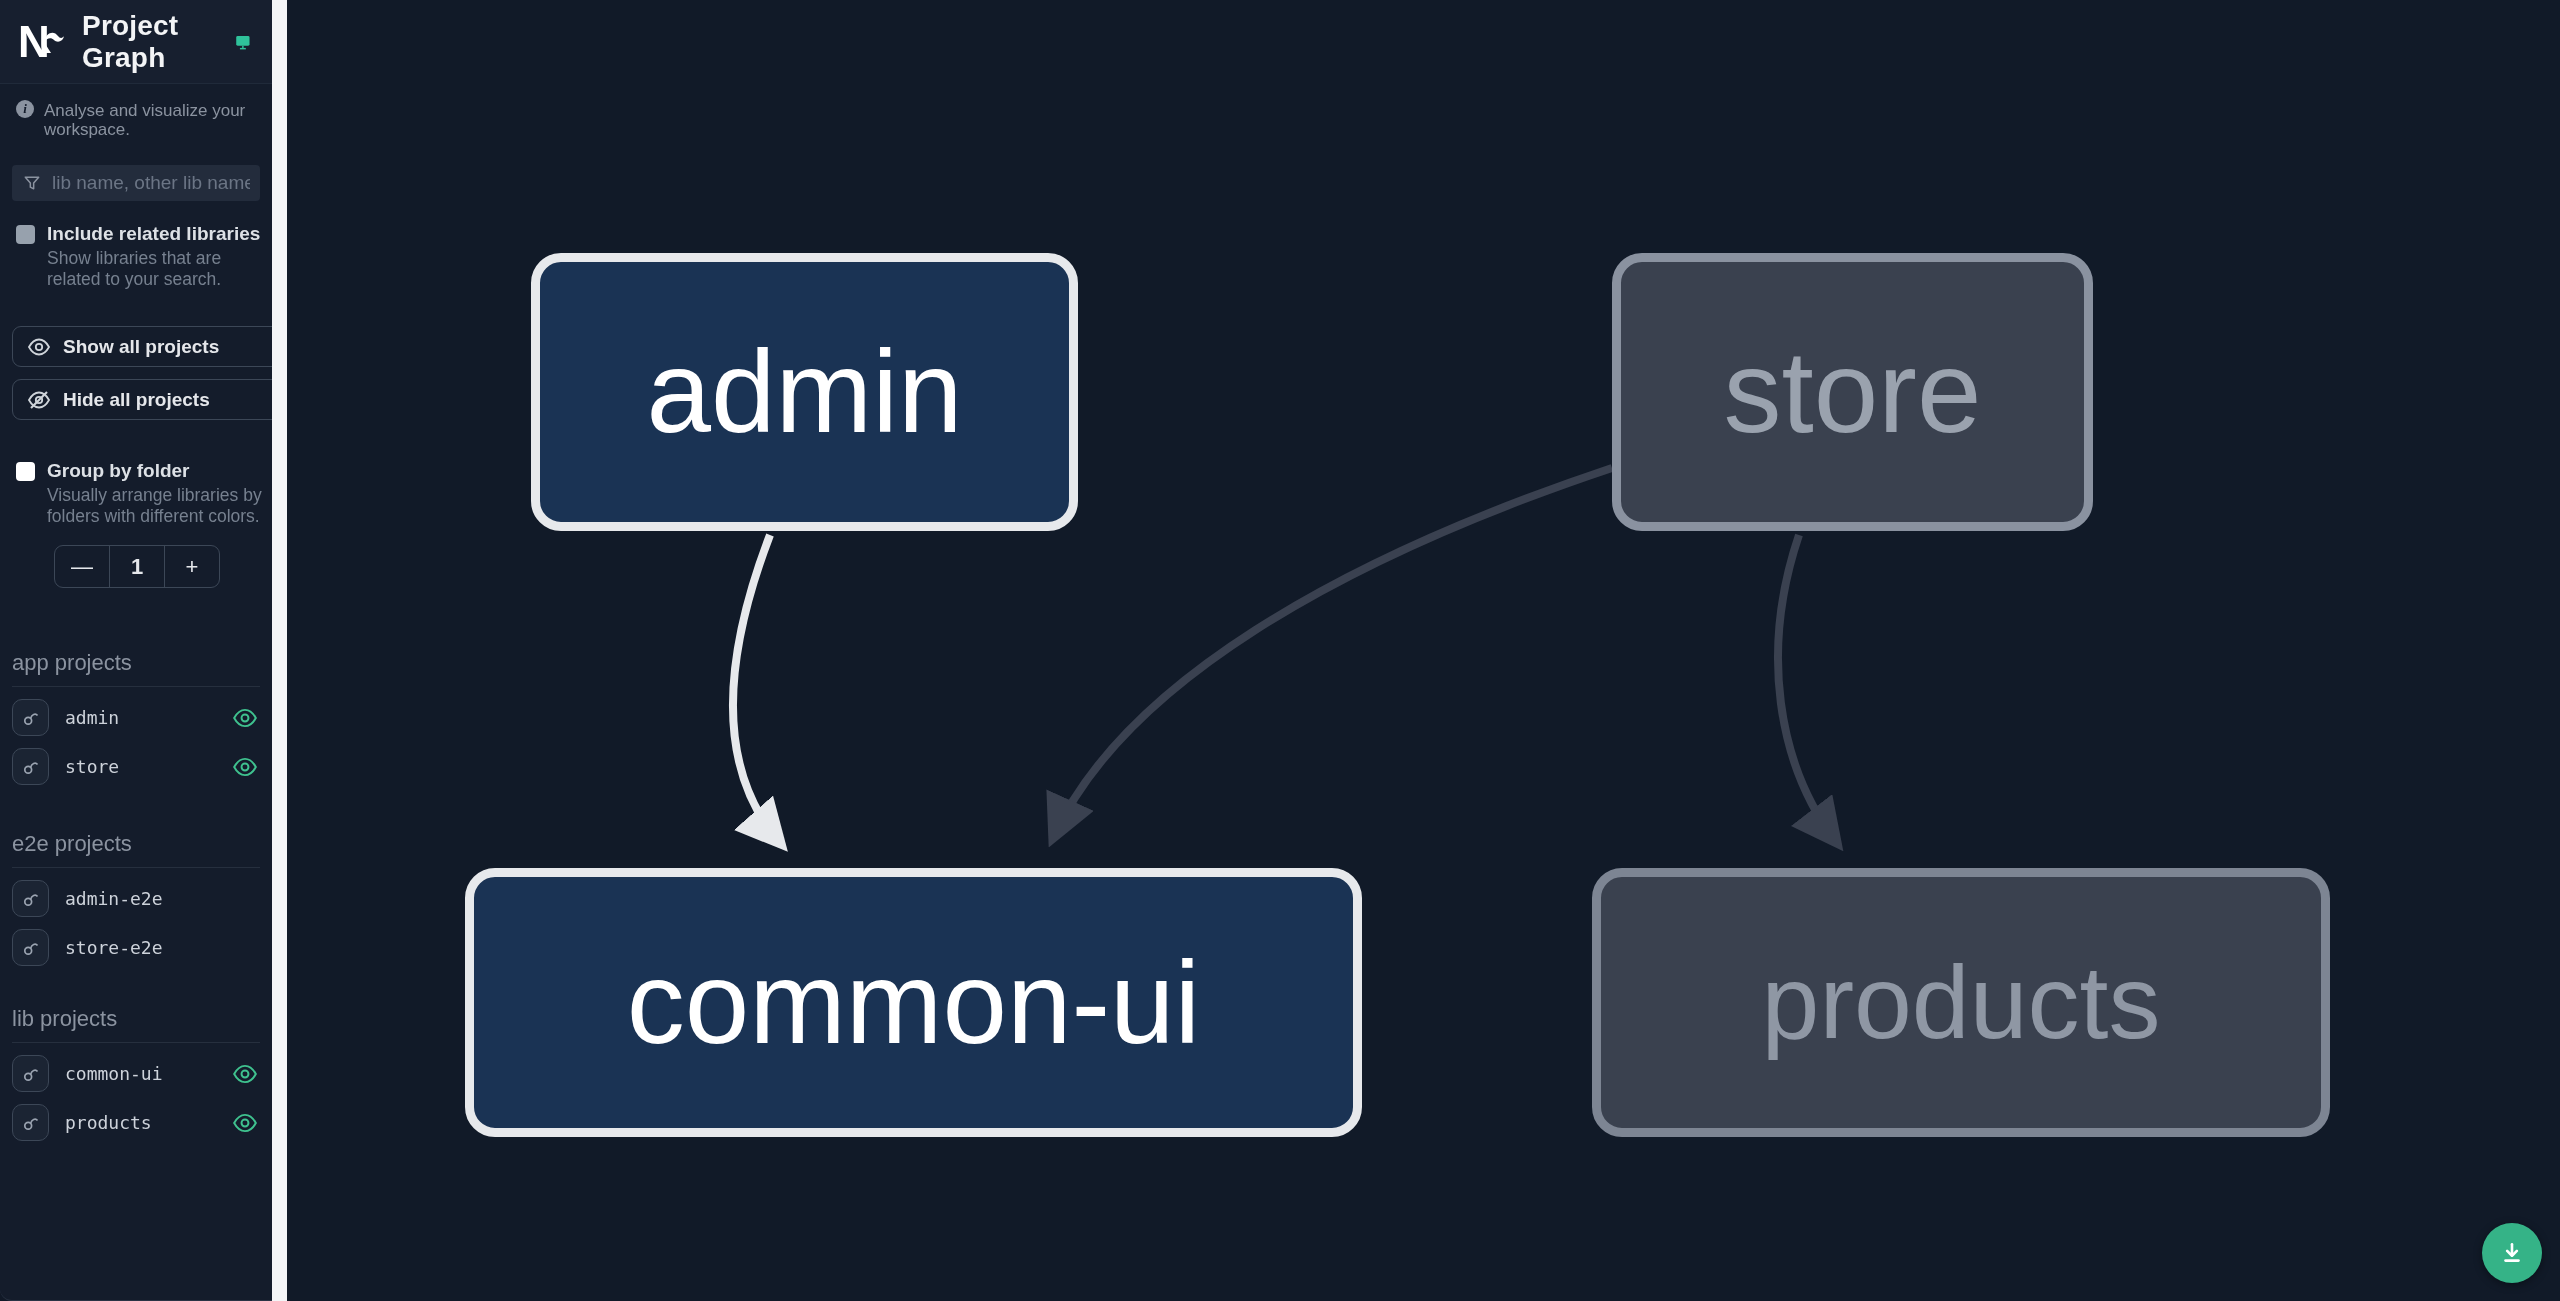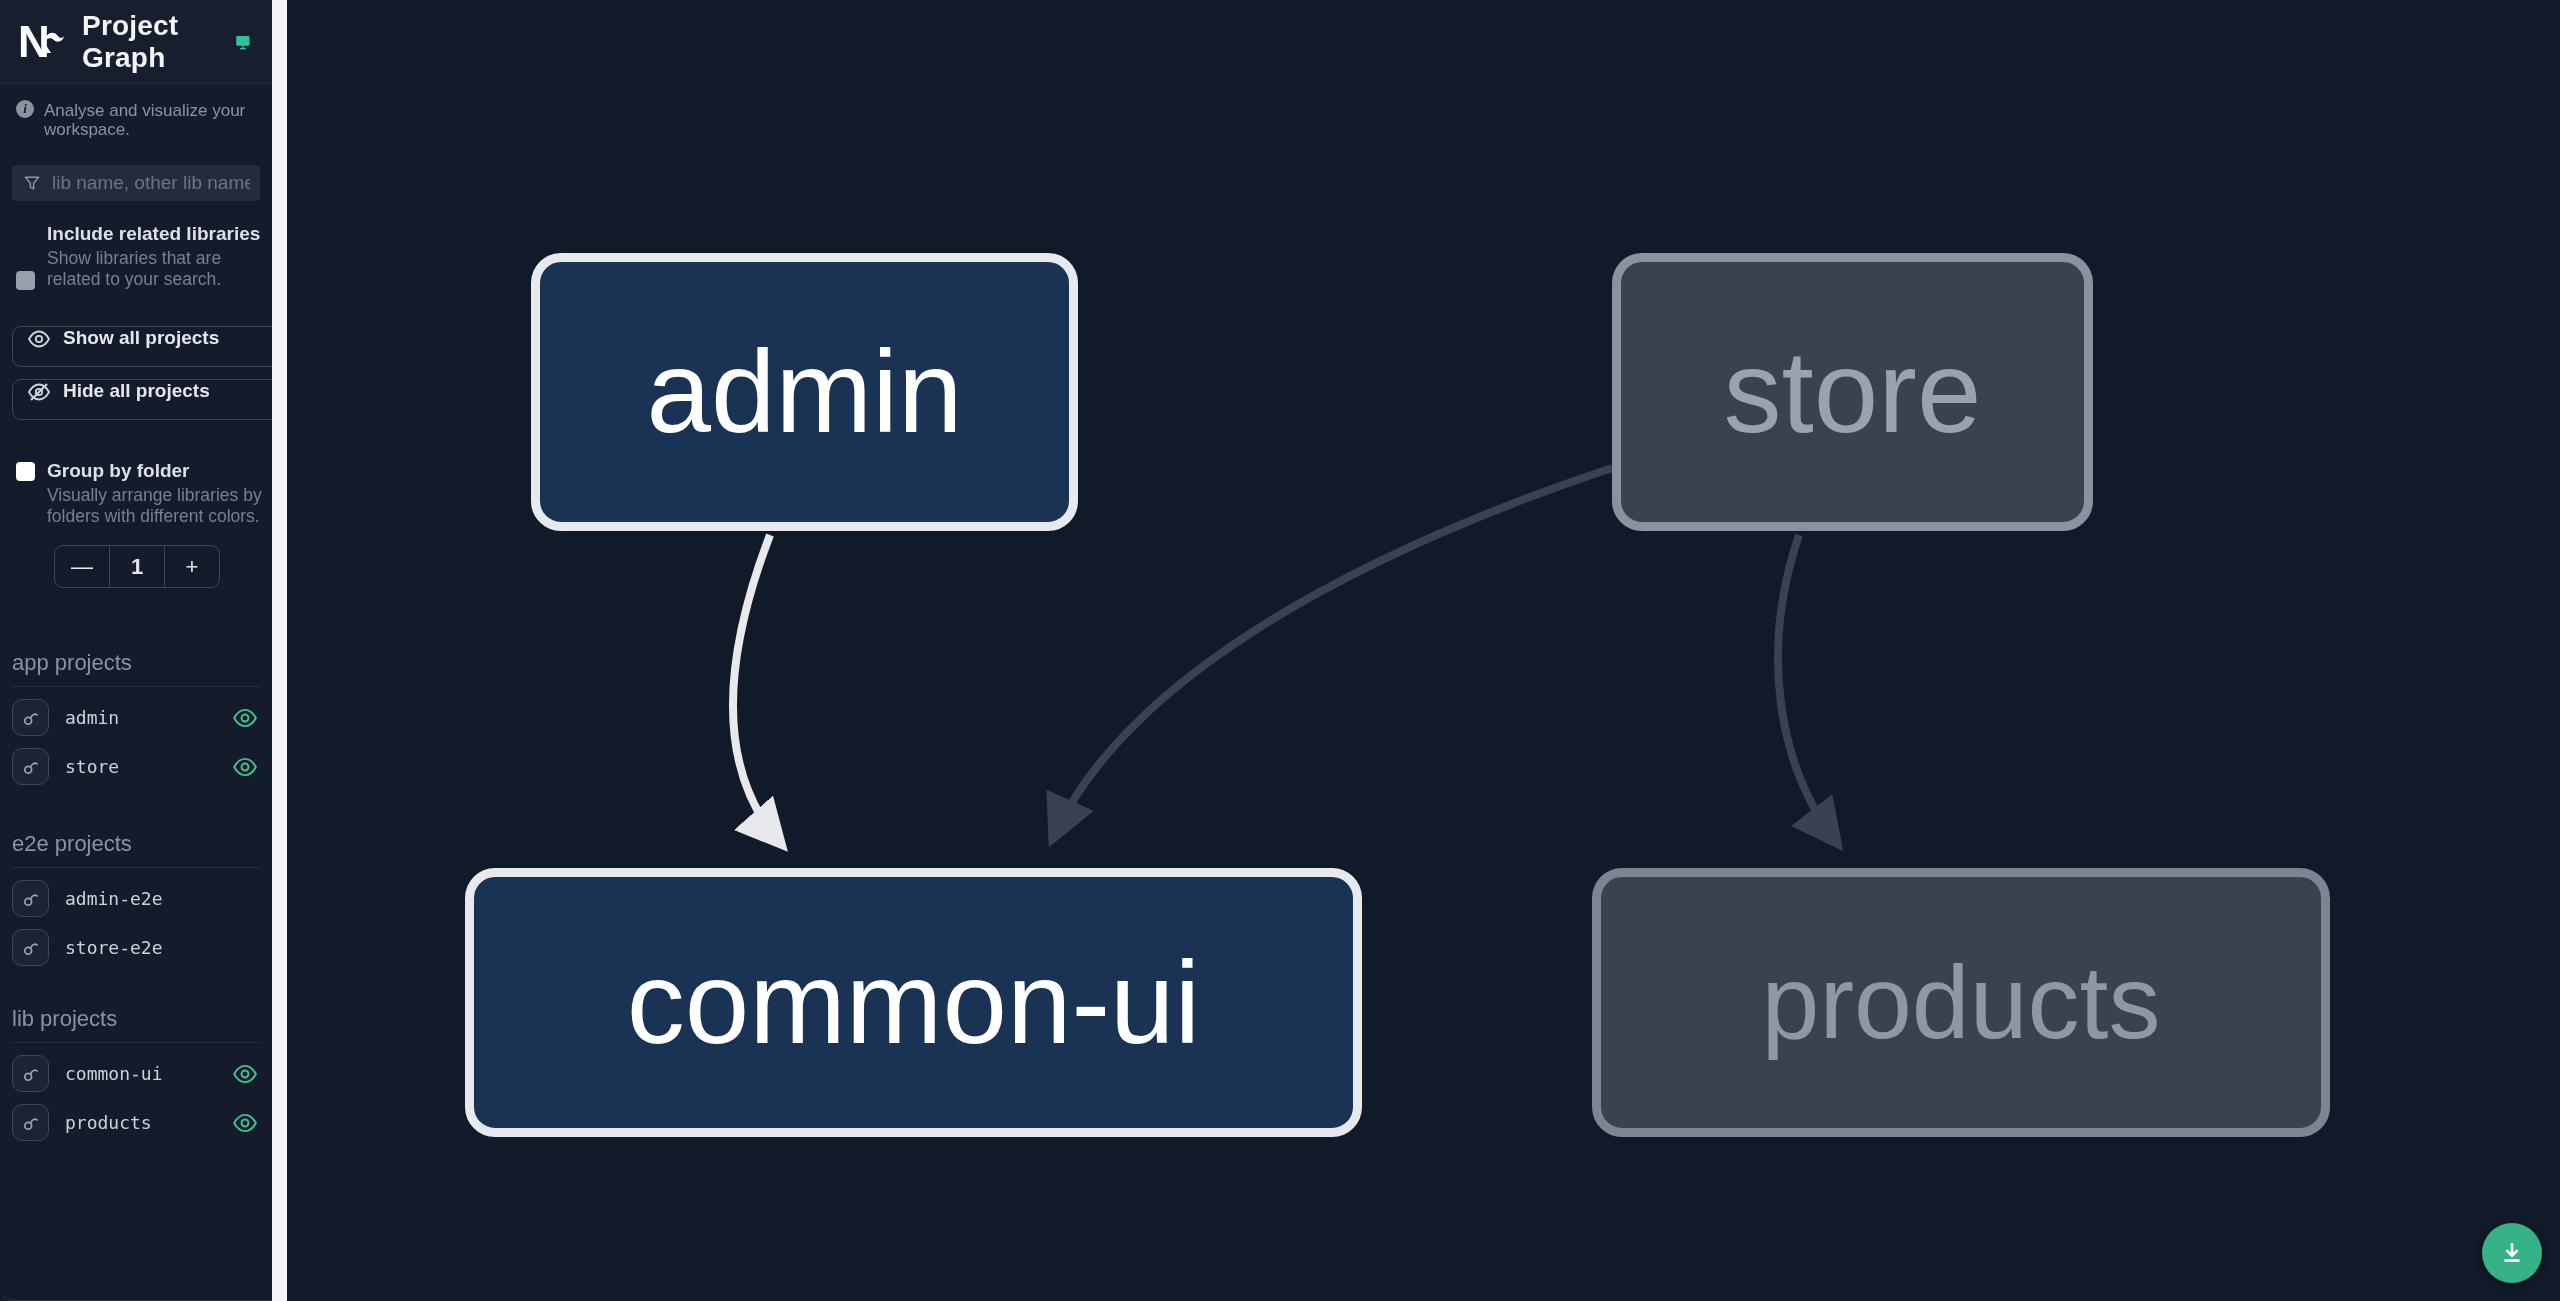--- a/index.html
+++ b/index.html
@@ -39,27 +39,27 @@
 
   
   .opt { display:flex; gap:12px; padding:0 16px; }
   .opt .cbx { width:19px; height:19px; border-radius:4px; flex:0 0 auto; margin-top:2px; }
   .cbx.gray { background:#97a1ad; }
   .cbx.white { background:#ffffff; }
   .cbx.checked { background:#37b78c; display:flex; align-items:center; justify-content:center; }
   .cbx.checked svg { width:14px; height:14px; }
   .opt-label { color:#dde1e6; font-size:19px; font-weight:700; line-height:21px; }
   .opt-desc { color:#76808f; font-size:17.5px; line-height:21px; margin-top:4px; width:220px; }
-  .opt-inc { margin-top:22px;align-items:flex-end; }
+  .opt-inc { margin-top:22px; }
   .opt-group { margin-top:40px; }
   .opt-prox { margin-top:26px; }
 
   
   .sb-btn { margin:0 12px; height:41px; border:1px solid #3c4757; border-radius:9px; background:transparent;
-    display:flex; gap:12px; padding:0 14px; width:269px; cursor:pointer; }
+    display:flex; align-items:center; gap:12px; padding:0 14px; width:269px; cursor:pointer; }
   .sb-btn .txt { color:#e5e7eb; font-size:19px; font-weight:700; }
   .btn-show { margin-top:36px; }
   .btn-hide { margin-top:12px; }
   .sb-btn svg { width:24px; height:24px; flex:0 0 auto; }
 
   
   .stepper { margin:18px 0 0 54px; width:166px; height:43px; border:1px solid #3c4757; border-radius:9px;
     display:flex; overflow:hidden; }
   .stepper > div { flex:1; display:flex; align-items:center; justify-content:center;
     color:#e5e7eb; font-size:22px; }

